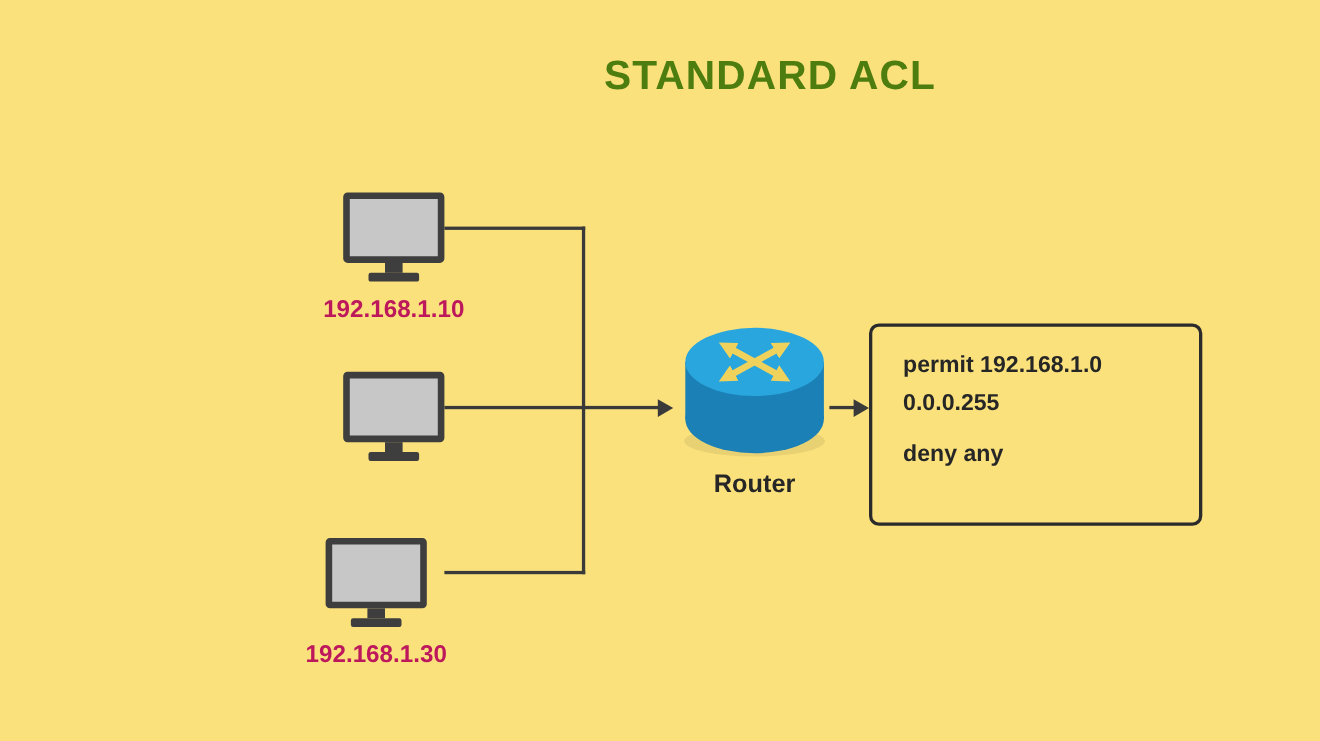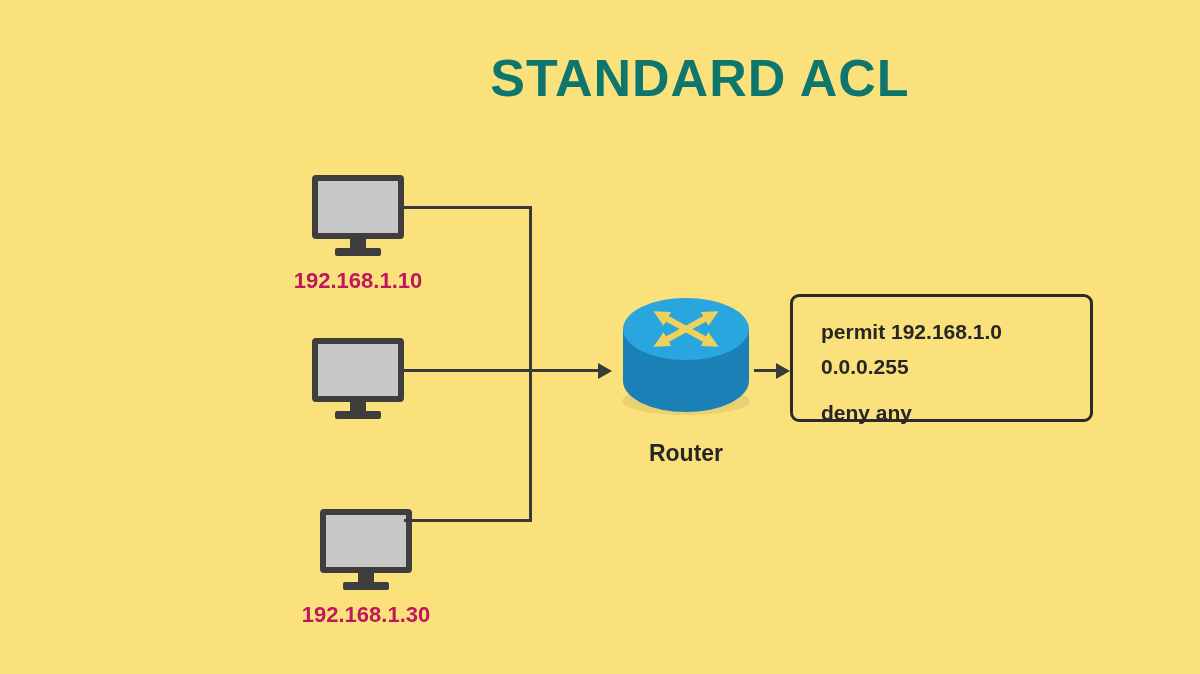--- a/index.html
+++ b/index.html
@@ -13,24 +13,24 @@
     height: 674px;
     background: #FAE17C;
     overflow: hidden;
   }
   .title {
     position: absolute;
     left: 200px;
     top: 48px;
     width: 1000px;
     text-align: center;
-    font-size: 52px;
+    font-size: 37px;
     font-weight: 800;
     letter-spacing: 1px;
-    color: #0f766e;
+    color: #4d7c0f;
   }
 
   
   .host {
     position: absolute;
     width: 200px;
     text-align: center;
   }
   .monitor {
     width: 92px;
@@ -86,33 +86,33 @@
 
   
   .router-wrap {
     position: absolute;
     left: 616px;
     top: 293px;
     width: 140px;
     text-align: center;
   }
   .router-label {
-    margin-top: 15px;
+    margin-top: 0;
     font-size: 23px;
     font-weight: 700;
     color: #262626;
   }
 
   
   .acl-box {
     position: absolute;
     left: 790px;
     top: 294px;
     width: 303px;
-    height: 128px;
+    height: 184px;
     box-sizing: border-box;
     border: 3px solid #2B2B2B;
     border-radius: 9px;
     padding: 18px 28px;
     color: #262626;
   }
   .acl-rule {
     font-size: 21px;
     font-weight: 700;
     line-height: 1.65;
@@ -137,21 +137,21 @@
   </div>
 
   <div class="host" style="left:258px; top:338px;">
     <div class="monitor">
       <div class="screen"></div>
       <div class="stand-neck"></div>
       <div class="stand-base"></div>
     </div>
   </div>
 
-  <div class="host" style="left:266px; top:489px;margin-top:20px;">
+  <div class="host" style="left:242px; top:489px;">
     <div class="monitor">
       <div class="screen"></div>
       <div class="stand-neck"></div>
       <div class="stand-base"></div>
     </div>
     <div class="ip-label">192.168.1.30</div>
   </div>
 
   <div class="hline" style="left:404px; top:206px; width:128px;"></div>
   <div class="hline" style="left:404px; top:369px; width:196px;"></div>

